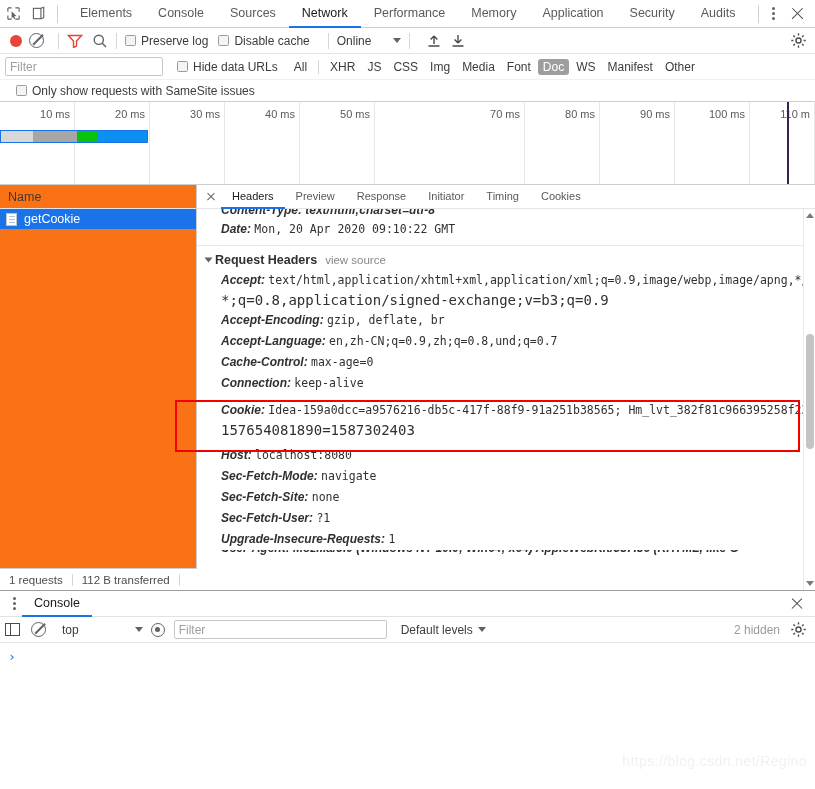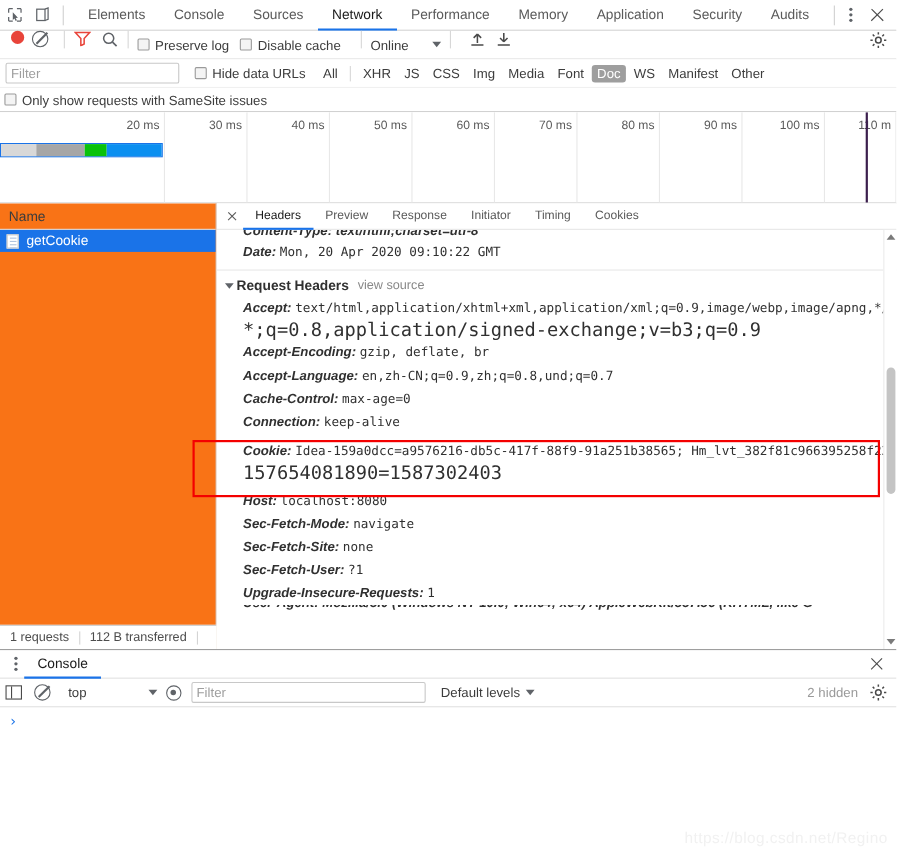--- a/index.html
+++ b/index.html
@@ -55,21 +55,21 @@
   .xclose:before, .xclose:after {
     content: ""; position: absolute; left: 3px; top: 10px;
     width: 15px; height: 1.4px; background: #4a4a4a;
   }
   .xclose:before { transform: rotate(45deg); }
   .xclose:after  { transform: rotate(-45deg); }
 
   
   .ctrlbar {
     position: absolute; left: 0; top: 28px; width: 815px; height: 26px;
-    display: flex; 
+    display: flex; align-items: center;
     border-bottom: 1px solid #e3e3e3;
     background: #ffffff;
     padding-left: 6px;
   }
   .rec-dot {
     width: 12px; height: 12px; border-radius: 50%; background: #e8443a;
     margin: 0 7px 0 4px; cursor: pointer;
   }
   .clear-icon {
     width: 15px; height: 15px; border-radius: 50%;
@@ -123,21 +123,21 @@
   .ftype {
     font-size: 12px; color: #3c3c3c; padding: 1px 5px; margin: 0 1px;
     border-radius: 3px; cursor: pointer; white-space: nowrap;
   }
   .ftype.selected { background: #9e9e9e; color: #ffffff; }
   .ftype-sep { width: 1px; height: 14px; background: #d7d7d7; margin: 0 5px; }
 
   
   .samesite {
     position: absolute; left: 0; top: 80px; width: 815px; height: 22px;
-    display: flex; align-items: center; padding-left: 4px;
+    display: flex; align-items: center; padding-left: 16px;
     border-bottom: 1px solid #cdcdcd; background: #ffffff;
     font-size: 12px; color: #3c3c3c;
   }
 
   
   .overview {
     position: absolute; left: 0; top: 102px; width: 815px; height: 83px;
     background: #ffffff; border-bottom: 1px solid #cdcdcd;
     overflow: hidden;
   }
@@ -250,21 +250,21 @@
   .view-source {
     font-weight: normal; color: #888; font-size: 11.5px; margin-left: 8px;
     cursor: pointer;
   }
   .cookie-box {
     position: absolute; left: 175px; top: 400px; width: 625px; height: 52px;
     border: 2px solid #f40000; pointer-events: none; z-index: 20;
   }
   .wrap-line {
     padding-left: 24px; font-family: "DejaVu Sans Mono", monospace;
-    font-size: 17px; line-height: 19px; color: #303030;
+    font-size: 14px; line-height: 19px; color: #303030;
   }
 
   
   .vscroll {
     position: absolute; right: 0; top: 24px; width: 12px; height: 381px;
     background: #ffffff; border-left: 1px solid #ebebeb;
   }
   .vscroll .up, .vscroll .dn {
     position: absolute; left: 0; width: 12px; height: 13px;
     display: flex; align-items: center; justify-content: center;
@@ -471,34 +471,34 @@
 
   <div class="samesite">
     <label class="cbx-label">
       <span class="cbx"></span>
       <span>Only show requests with SameSite issues</span>
     </label>
   </div>
 
   <div class="overview">
     <div class="ov-ticks">
+      <div class="ov-tick" style="left:0;width:75px">
+          <span>10 ms</span>
+        </div>
       <div class="ov-tick" style="left:75px;width:75px">
           <span>20 ms</span>
         </div>
       <div class="ov-tick" style="left:150px;width:75px">
           <span>30 ms</span>
         </div>
       <div class="ov-tick" style="left:225px;width:75px">
           <span>40 ms</span>
         </div>
       <div class="ov-tick" style="left:300px;width:75px">
           <span>50 ms</span>
-        </div>
-      <div class="ov-tick" style="left:375px;width:75px">
-          <span>60 ms</span>
         </div>
       <div class="ov-tick" style="left:450px;width:75px">
           <span>70 ms</span>
         </div>
       <div class="ov-tick" style="left:525px;width:75px">
           <span>80 ms</span>
         </div>
       <div class="ov-tick" style="left:600px;width:75px">
           <span>90 ms</span>
         </div>

